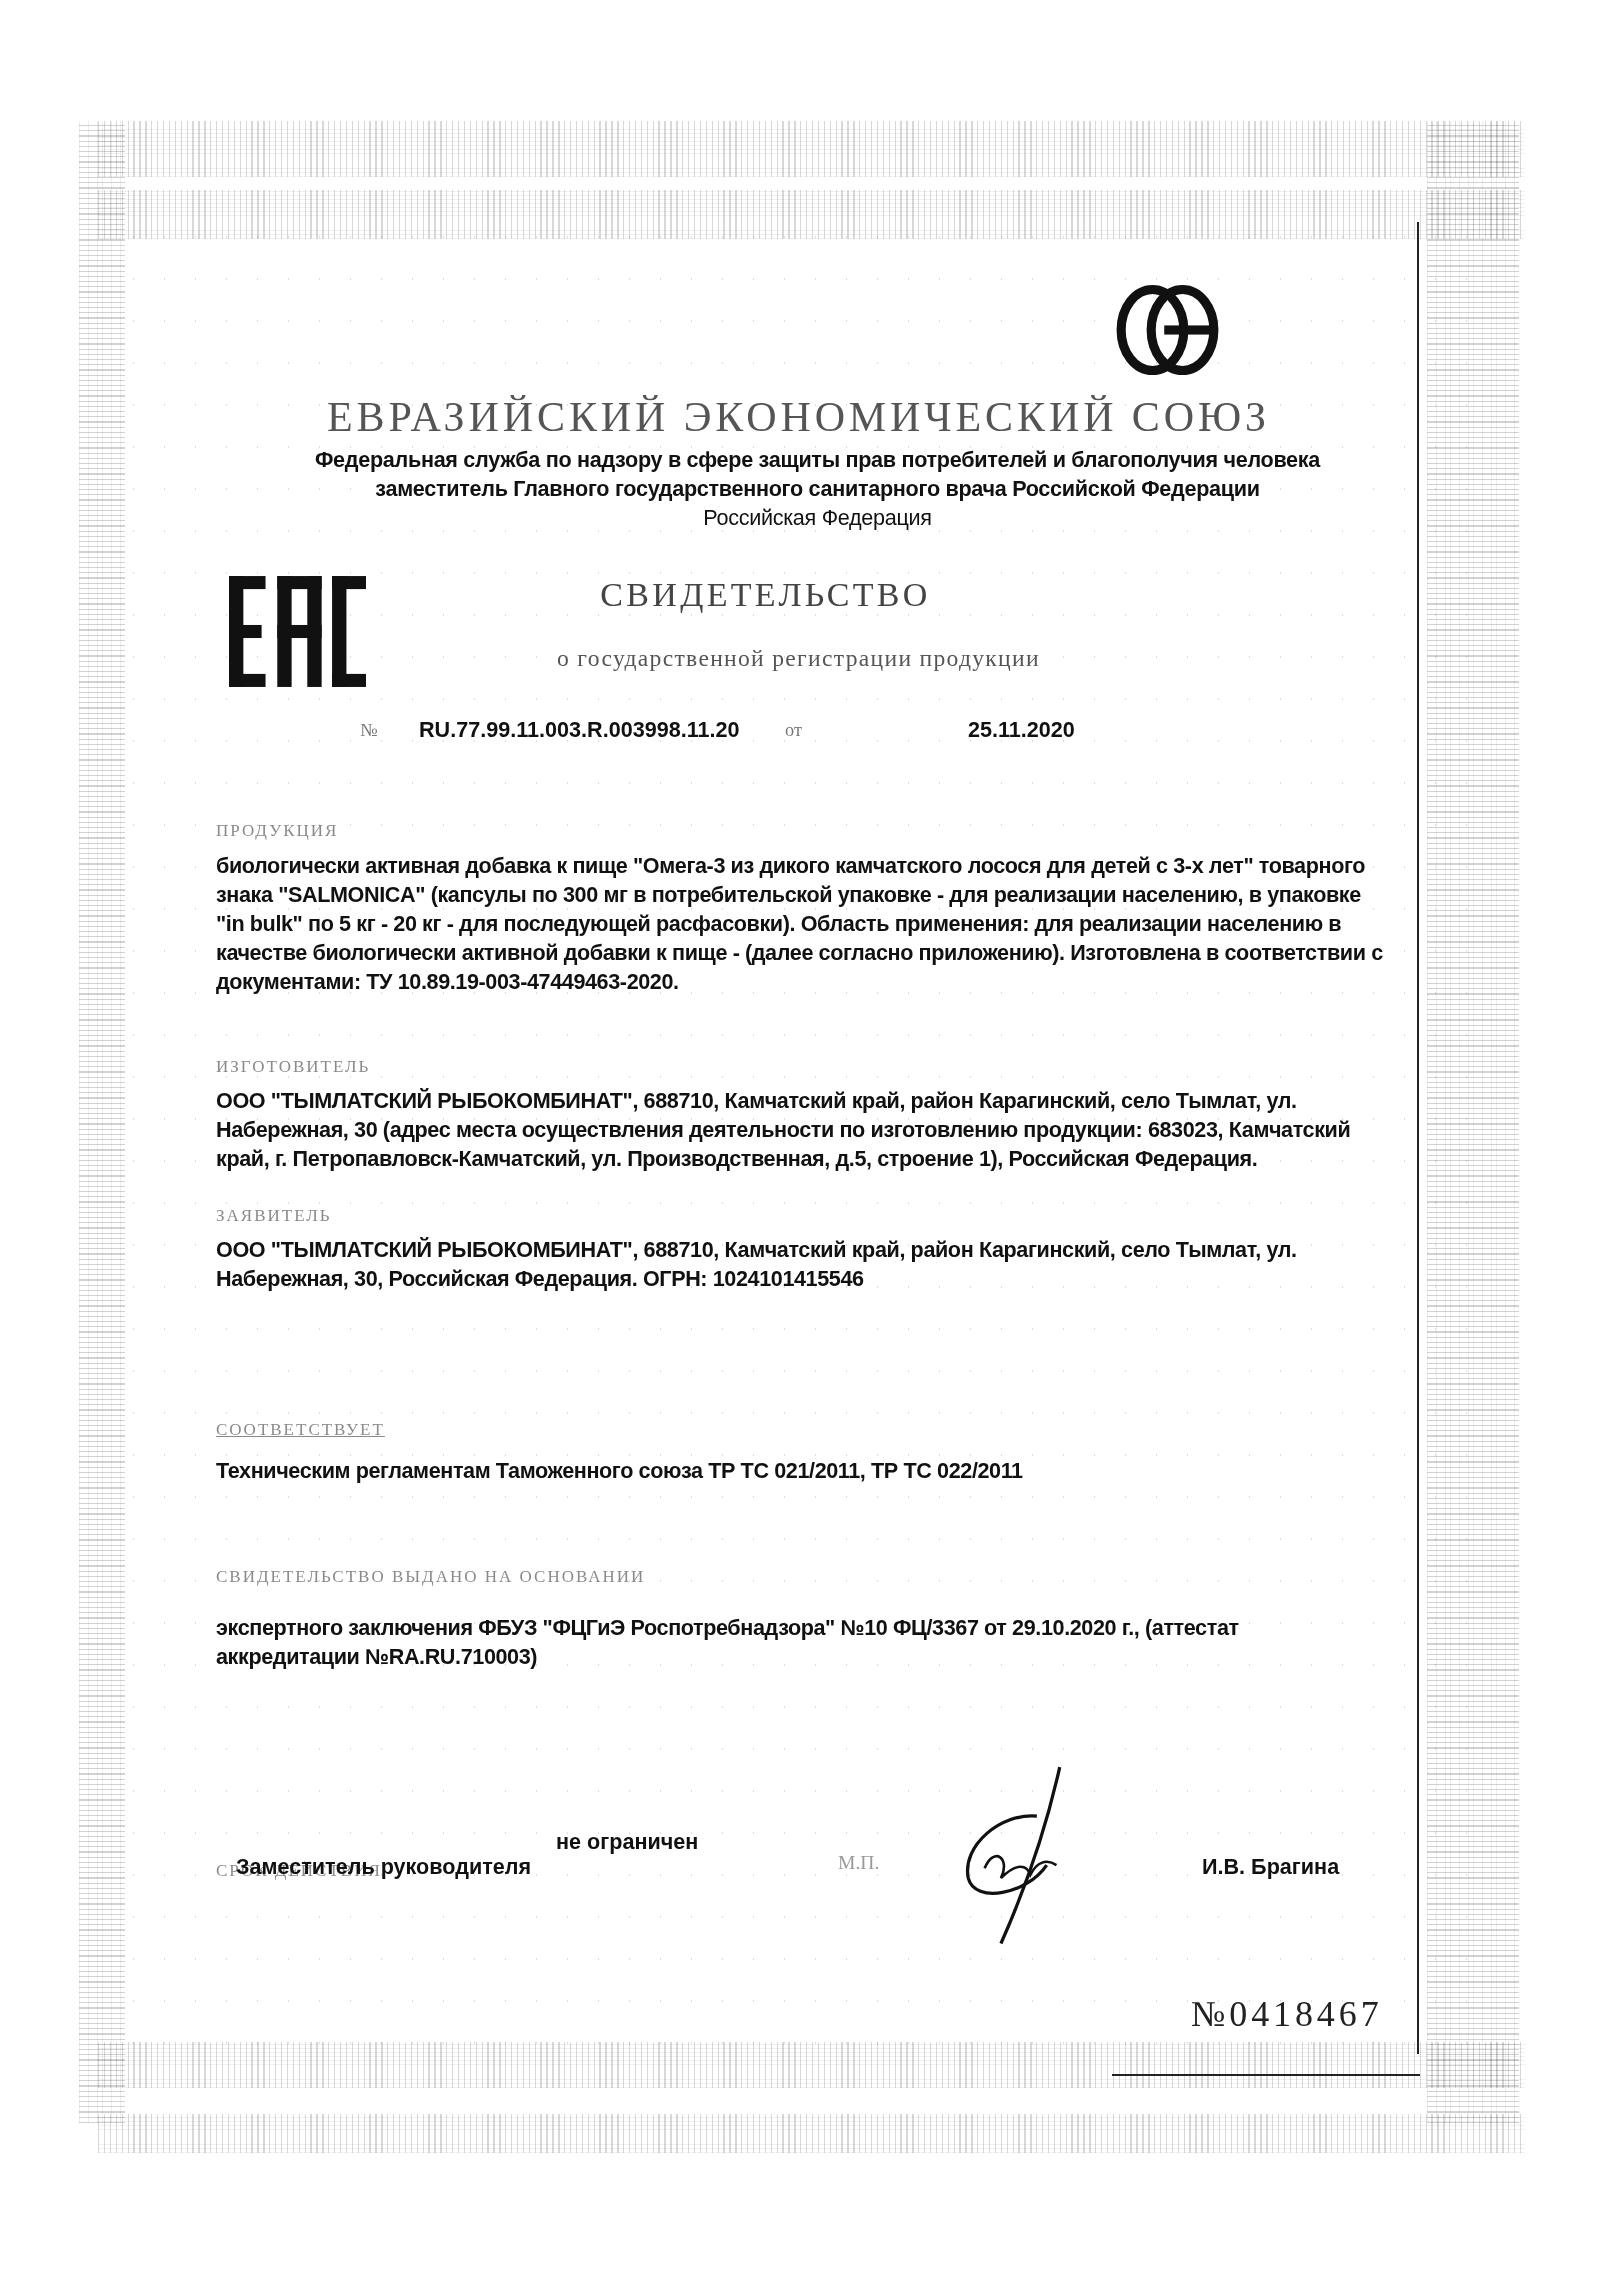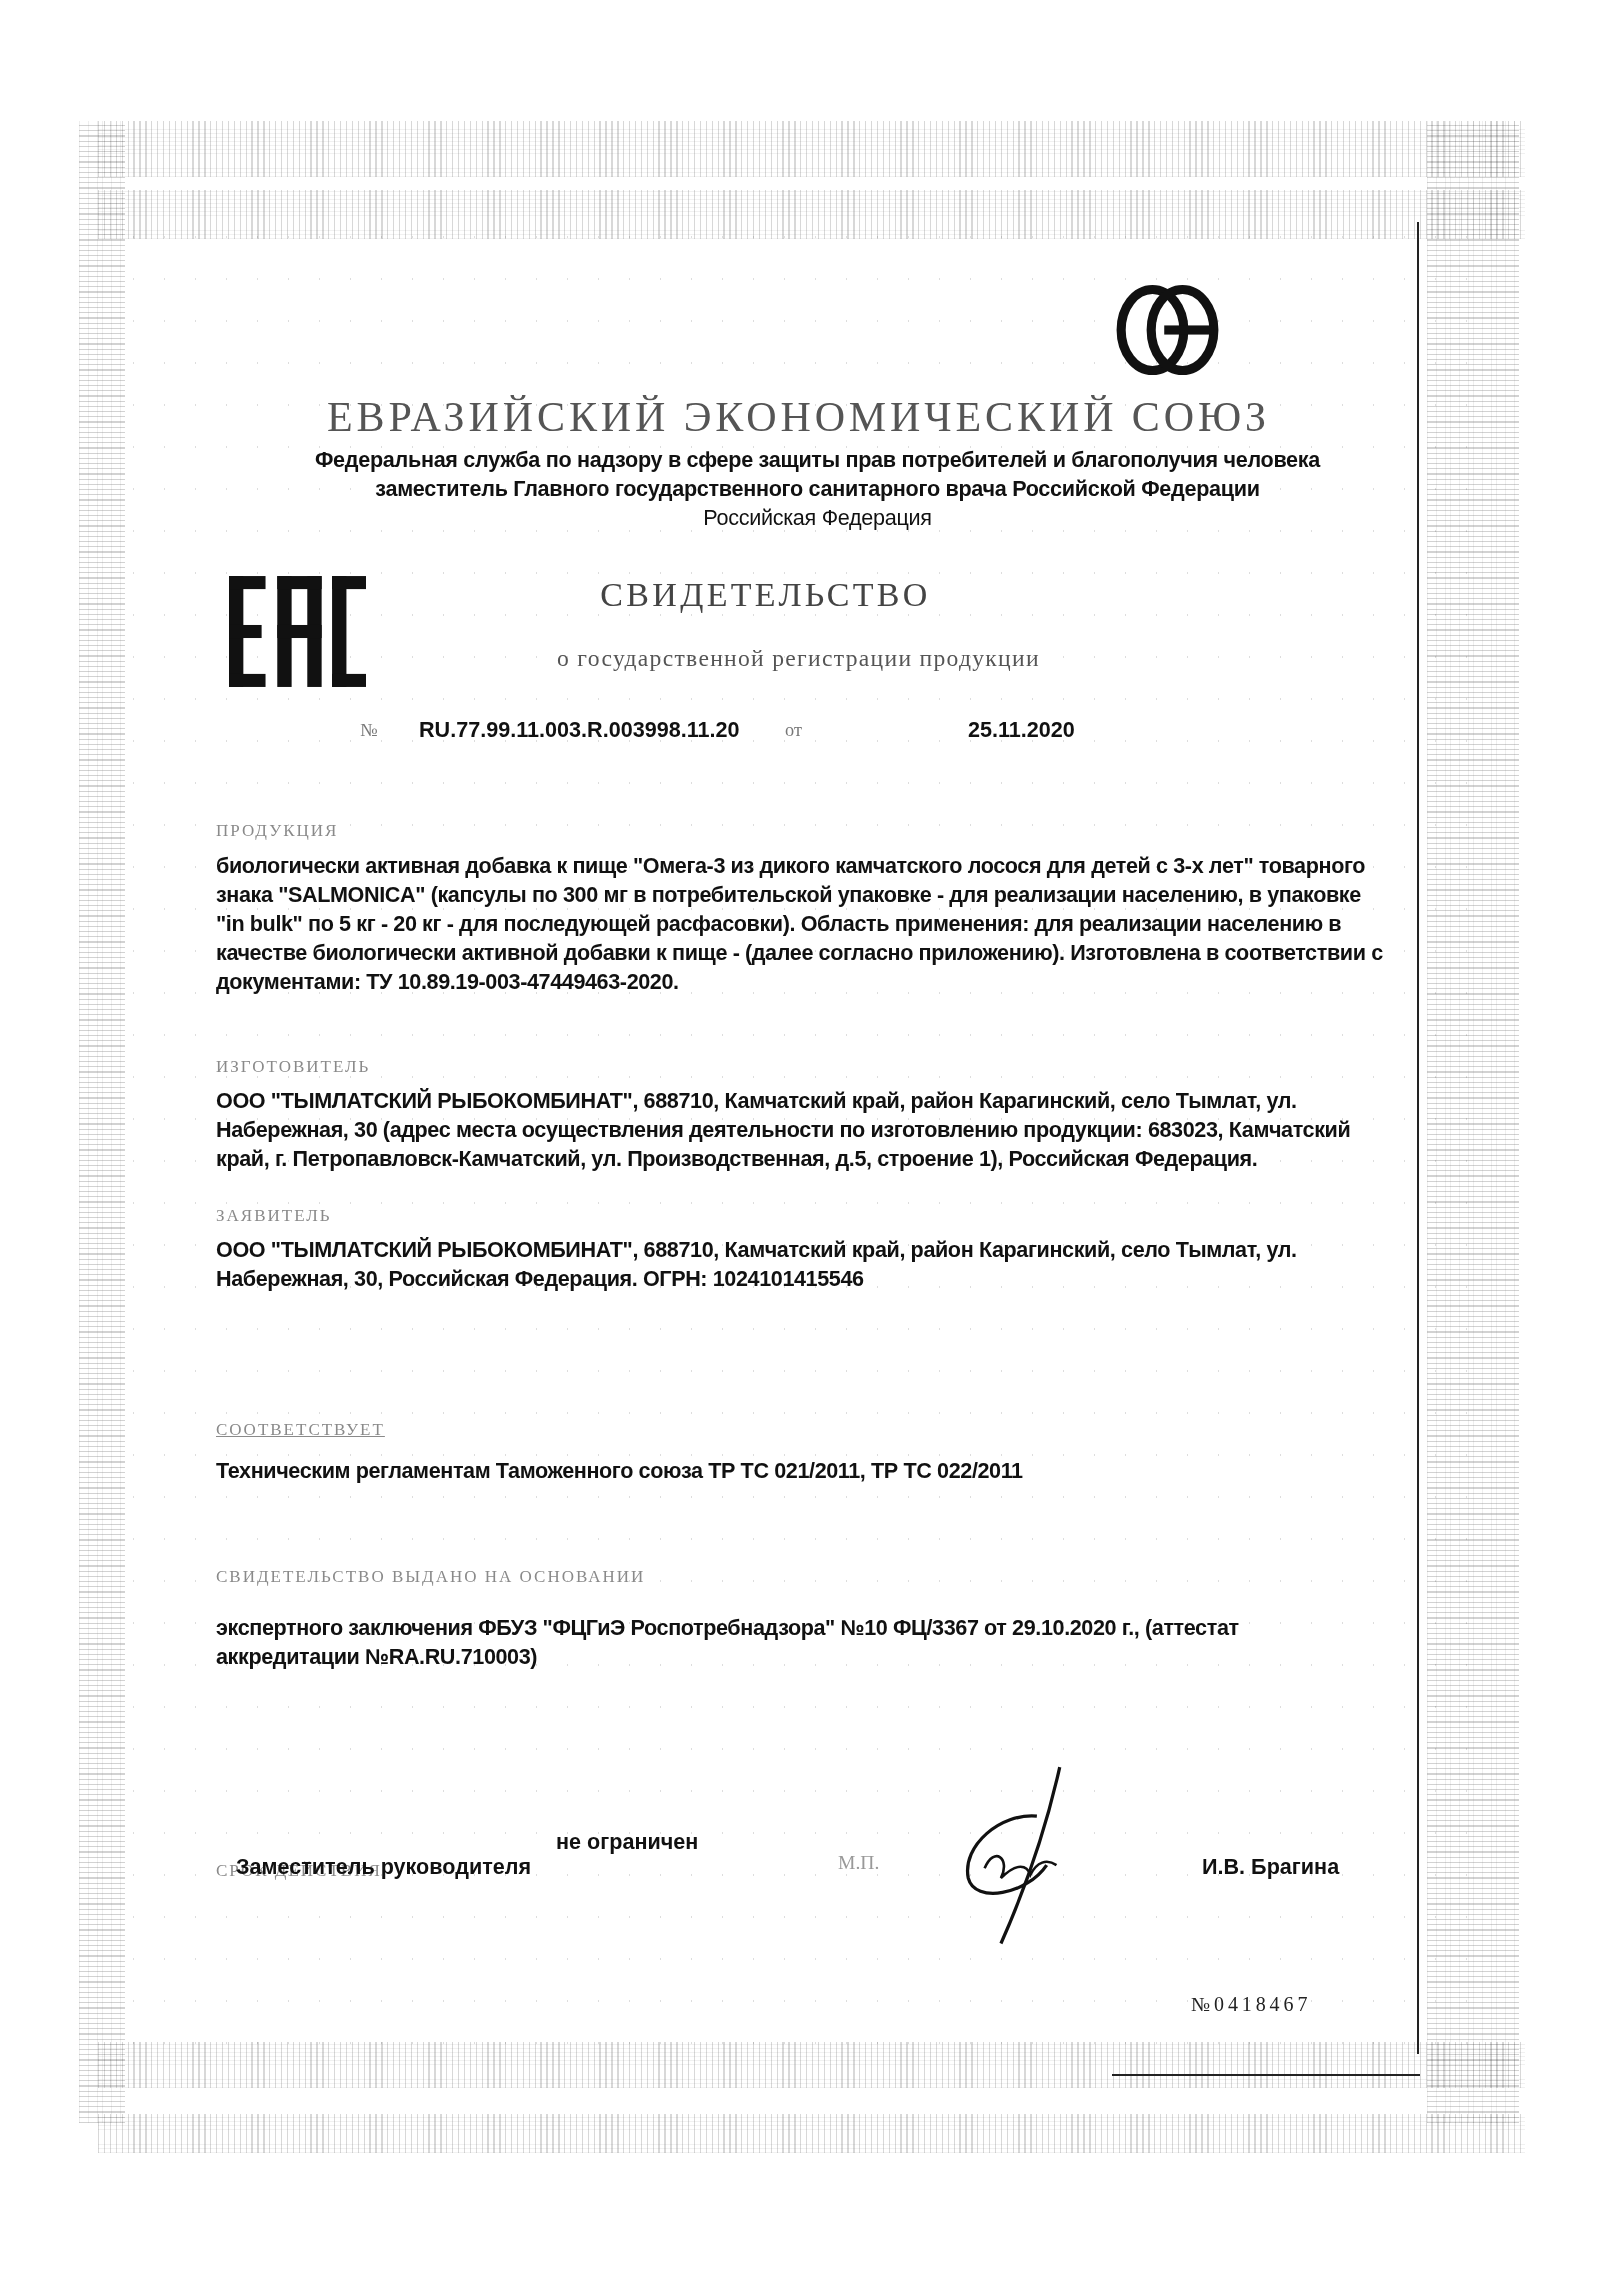--- a/index.html
+++ b/index.html
@@ -70,21 +70,21 @@
     .sec-body {
       position: absolute; left: 216px; width: 1178px;
       font-size: 21.6px; line-height: 29px; font-weight: bold; letter-spacing: -0.4px;
     }
 
     .validity-value { left: 556px; top: 1829px; font-size: 21.6px; font-weight: bold; }
     .signer-position { left: 236px; top: 1854px; font-size: 21.6px; font-weight: bold; }
     .signer-name { left: 1176px; top: 1854px; font-size: 21.6px; font-weight: bold; margin-left: 26px; }
     .stamp-label { left: 838px; top: 1852px; font-size: 19.6px; color: #999; font-family: "Liberation Serif", serif; }
     .signature { left: 896px; top: 1754px; width: 236px; height: 196px; }
-    .serial { left: 1191px; top: 1993px; font-size: 20px; letter-spacing: 3.9px; color: #222;
+    .serial { left: 1191px; top: 1993px; font-size: 36px; letter-spacing: 3.9px; color: #222;
       font-family: "Liberation Serif", serif; }
   </style>
 </head>
 <body>
 
 <div class="band" style="left:98px;top:121px;width:1427px;height:56px;"></div>
 <div class="band" style="left:98px;top:190px;width:1427px;height:49px;"></div>
 <div class="band v" style="left:79px;top:121px;width:46px;height:2002px;"></div>
 <div class="band v" style="left:1427px;top:121px;width:92px;height:2002px;"></div>
 <div class="band" style="left:98px;top:2042px;width:1427px;height:46px;"></div>

